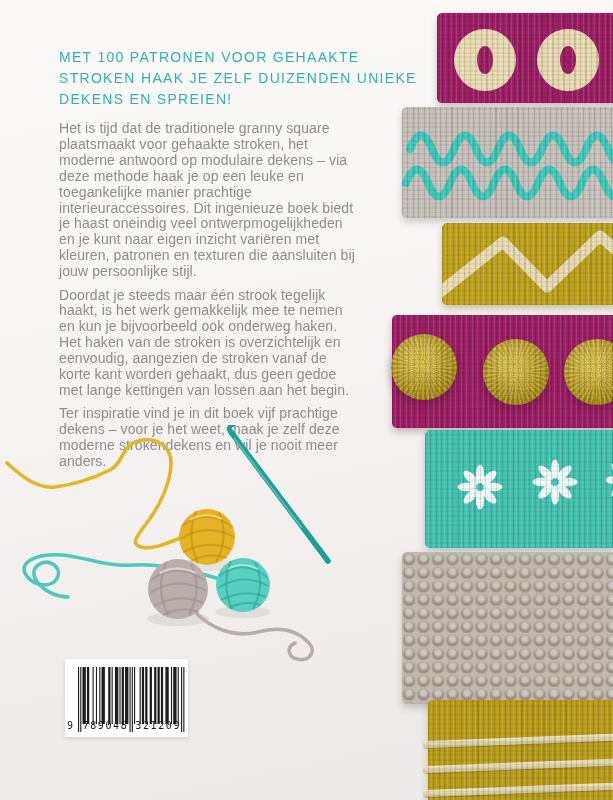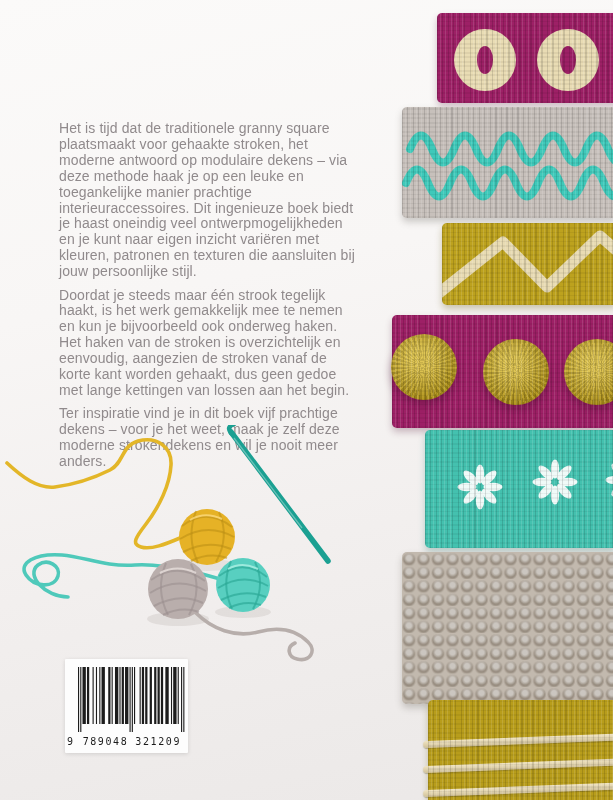--- a/index.html
+++ b/index.html
@@ -52,39 +52,40 @@
       repeating-conic-gradient(#c9aa22 0deg 4deg,#a1860f 4deg 9deg);
     box-shadow:0 5px 9px rgba(75,15,50,.38);
   }
   .cream-stripe{
     position:absolute;left:-5px;width:112%;height:7px;border-radius:4px;
     background:linear-gradient(#f0e4c2,#cfc098);
     transform:rotate(-2.2deg);box-shadow:0 1px 1px rgba(90,80,40,.35);
   }
   
   #barcode{
-    position:absolute;left:65px;top:659px;width:123px;height:94px;
+    position:absolute;left:65px;top:659px;width:123px;height:78px;
     background:#fdfdfd;border-radius:1px;box-shadow:0 1px 4px rgba(0,0,0,.13);
   }
   #barcode svg{position:absolute;left:13px;top:8px;}
   .bc-digits{
     position:absolute;left:2px;bottom:6px;width:119px;
     font-family:"DejaVu Sans Mono",monospace;font-size:10px;letter-spacing:1.6px;
     color:#1b1b1b;white-space:nowrap;
   }
   .bc-digits .g1{margin-left:8px;}
   .bc-digits .g2{margin-left:7px;}
   
   #yarn-scene{position:absolute;left:0;top:425px;}
 </style>
 </head>
 <body>
 
 <div id="cover">
 
+  <h1 id="headline">MET 100 PATRONEN VOOR GEHAAKTE STROKEN HAAK JE ZELF DUIZENDEN UNIEKE DEKENS EN SPREIEN!</h1>
 
   <div id="blurb">
     <p>Het is tijd dat de traditionele granny square plaatsmaakt voor gehaakte stroken, het moderne antwoord op modulaire dekens – via deze methode haak je op een leuke en toegankelijke manier prachtige interieuraccessoires. Dit ingenieuze boek biedt je haast oneindig veel ontwerpmogelijkheden en je kunt naar eigen inzicht variëren met kleuren, patronen en texturen die aansluiten bij jouw persoonlijke stijl.</p>
     <p>Doordat je steeds maar één strook tegelijk haakt, is het werk gemakkelijk mee te nemen en kun je bijvoorbeeld ook onderweg haken. Het haken van de stroken is overzichtelijk en eenvoudig, aangezien de stroken vanaf de korte kant worden gehaakt, dus geen gedoe met lange kettingen van lossen aan het begin.</p>
     <p>Ter inspiratie vind je in dit boek vijf prachtige dekens – voor je het weet, maak je zelf deze moderne strokendekens en wil je nooit meer anders.</p>
   </div>
 
   <div class="strip" id="strip-rings">
     <svg width="200" height="90">
       <g>

